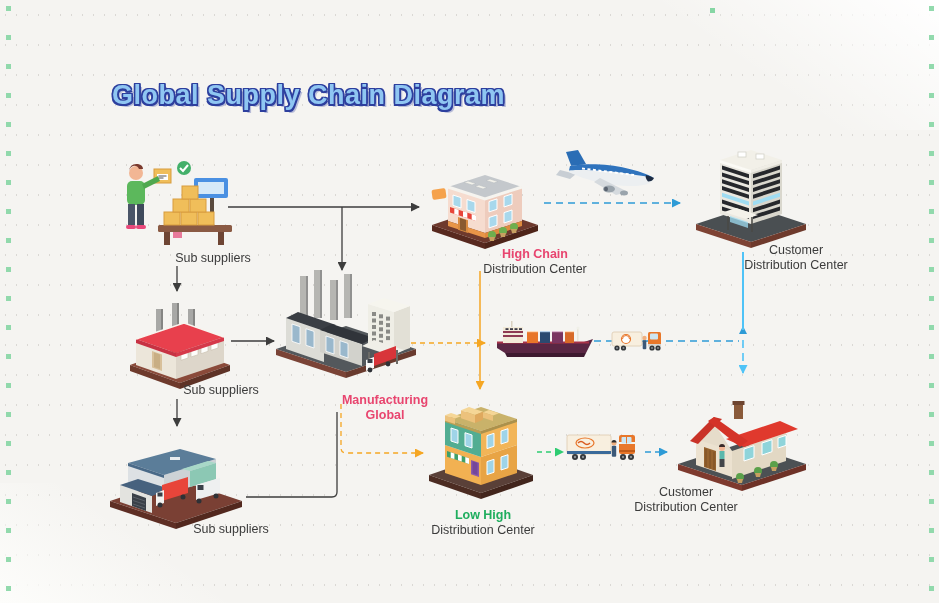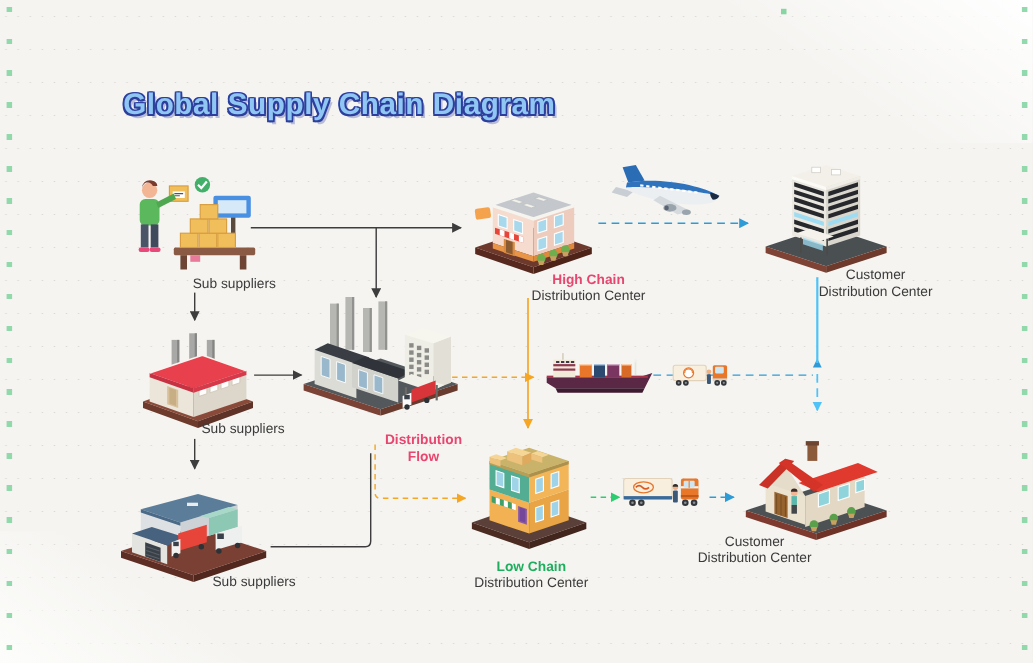--- a/index.html
+++ b/index.html
@@ -225,22 +225,22 @@
       <rect x="96" y="86" width="2" height="16" fill="#6a6a66"></rect>
       <rect x="124" y="84" width="2" height="14" fill="#6a6a66"></rect>
       <polygon points="102,88 124,80 124,92 102,100" fill="#d8353a"></polygon>
       <polygon points="94,94 102,91 102,102 94,105" fill="#fafafa"></polygon>
       <rect x="95.5" y="93" width="5" height="4" fill="#3a4048"></rect>
       <circle cx="98" cy="104" r="2.4" fill="#2e3136"></circle>
         <circle cx="116" cy="98" r="2.4" fill="#2e3136"></circle>
     </svg>
   </div>
   <div class="node-label" style="left:315px;top:393px;width:140px">
-    <div class="accent-pink">Distribution</div>
-    <div class="accent-pink">Flow</div>
+    <div class="accent-pink">Manufacturing</div>
+    <div class="accent-pink">Global</div>
   </div>
 
   <div class="node" style="left:426px;top:151px;width:118px;height:102px">
     <svg viewBox="0 0 118 102">
       <polygon points="59,56 112,74 59,92 6,74" fill="#6e392d"></polygon>
       <polygon points="6,74 59,92 59,98 6,80" fill="#58291f"></polygon>
       <polygon points="59,92 112,74 112,80 59,98" fill="#4e2419"></polygon>
       <rect x="6" y="38" width="14" height="10" rx="2" fill="#f5a24c" transform="rotate(-8 13 43)"></rect>
       <polygon points="22,36 59,48 59,82 22,70" fill="#f6dccf"></polygon>
       <polygon points="59,48 96,36 96,70 59,82" fill="#eeccbd"></polygon>
@@ -427,21 +427,21 @@
       <g fill="#ffffff">
         <polygon points="25.7,61.2 29.4,62.4 29.4,68.1 25.7,66.9"></polygon>
         <polygon points="33,63.6 36.7,64.8 36.7,70.5 33,69.3"></polygon>
         <polygon points="40.3,66 44,67.3 44,73 40.3,71.7"></polygon>
       </g>
       <polygon points="46,69 54,71.7 54,86 46,83.3" fill="#8a5aa8"></polygon>
       <polygon points="47.5,70.2 52.5,71.9 52.5,84 47.5,82.3" fill="#74479a"></polygon>
     </svg>
   </div>
   <div class="node-label" style="left:413px;top:508px;width:140px">
-    <div class="accent-green">Low Chain</div>
+    <div class="accent-green">Low High</div>
     <div>Distribution Center</div>
   </div>
 
   <div class="node" style="left:565px;top:429px;width:78px;height:38px">
     <svg viewBox="0 0 78 38">
       <rect x="2" y="6" width="44" height="19" rx="2" fill="#f8efdf" stroke="#e2d2ba"></rect>
       <ellipse cx="20" cy="14" rx="9" ry="5" fill="none" stroke="#e8762a" stroke-width="1.2"></ellipse>
       <path d="M13,14 q3,-3 6,0 t6,0" stroke="#d85a20" stroke-width="1.5" fill="none"></path>
       <rect x="2" y="22" width="44" height="3" fill="#3a6a9a"></rect>
       <circle cx="49" cy="14" r="2.5" fill="#f0b080"></circle>

